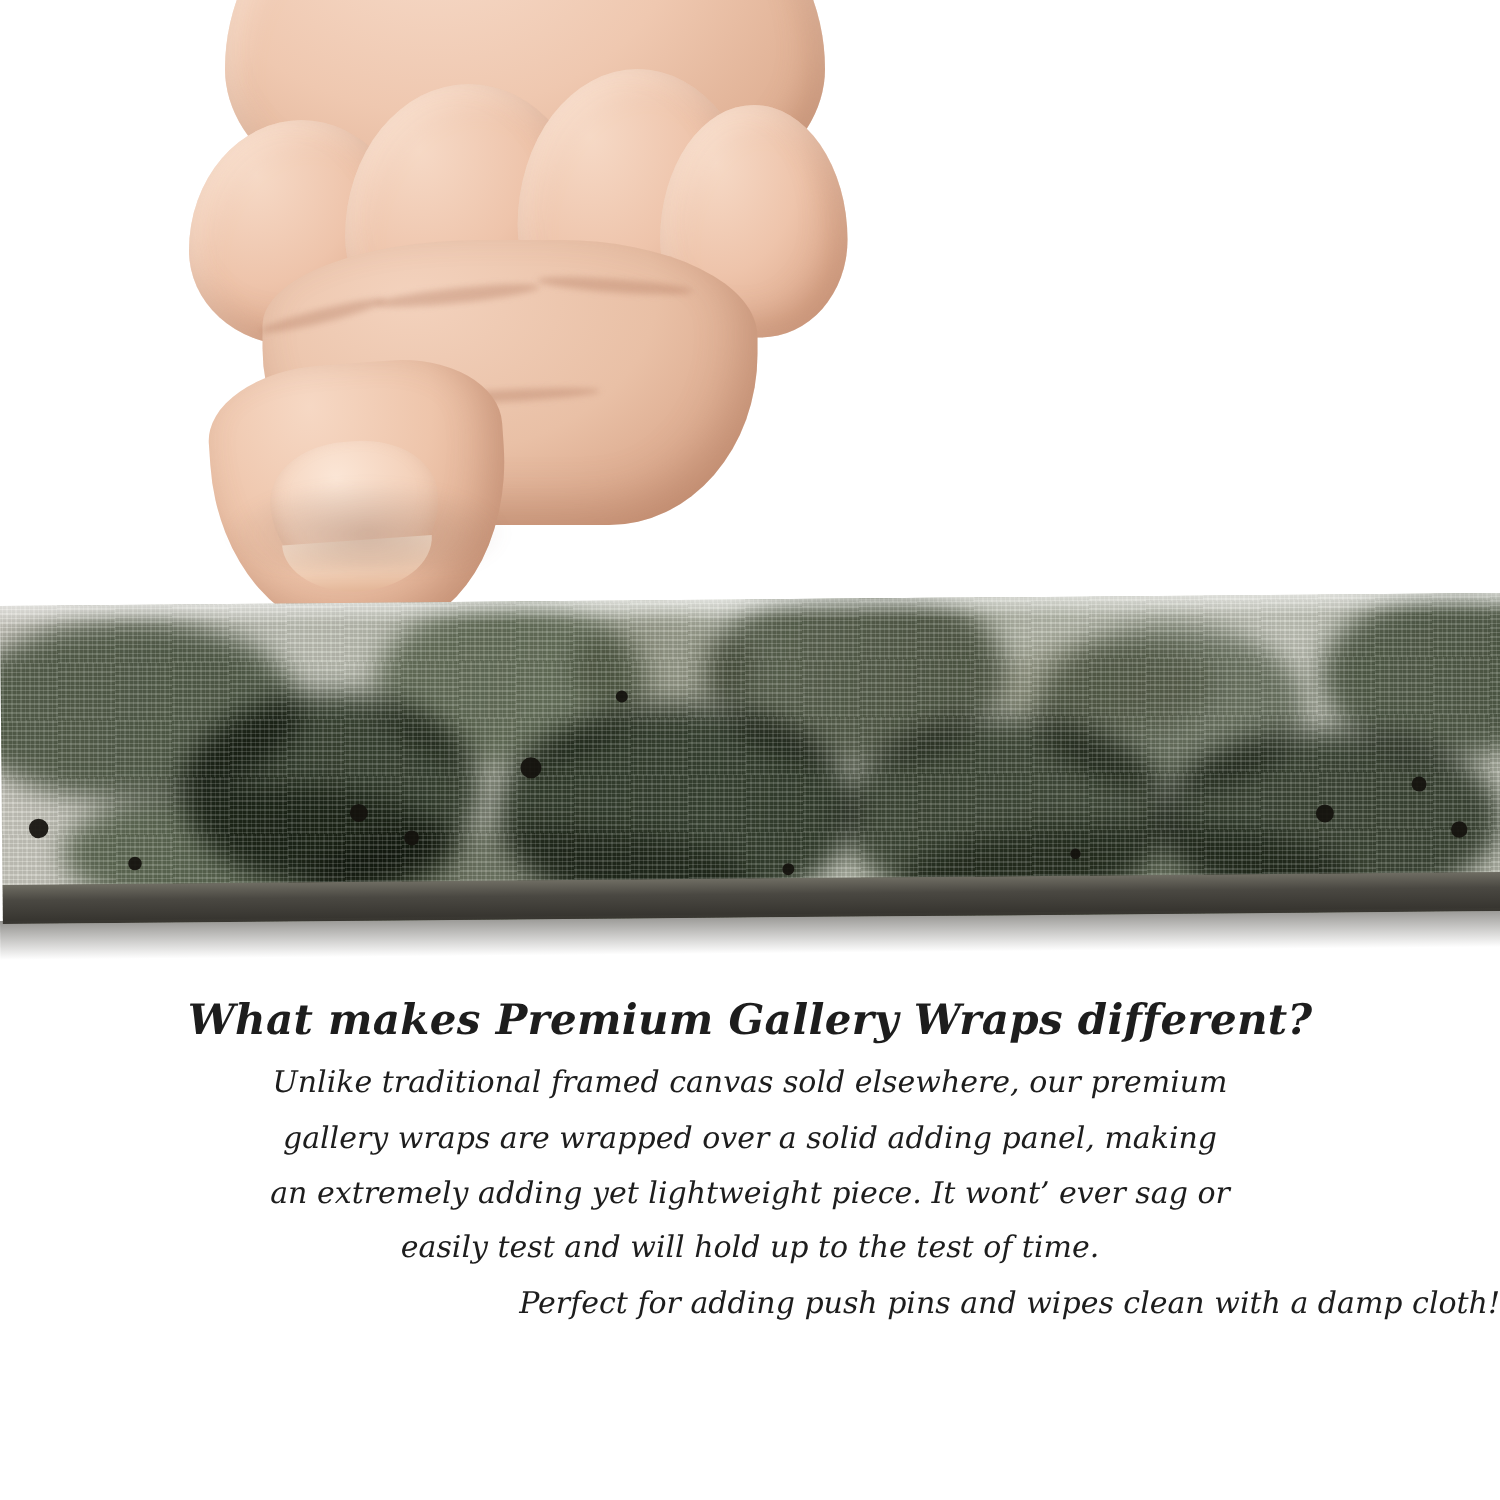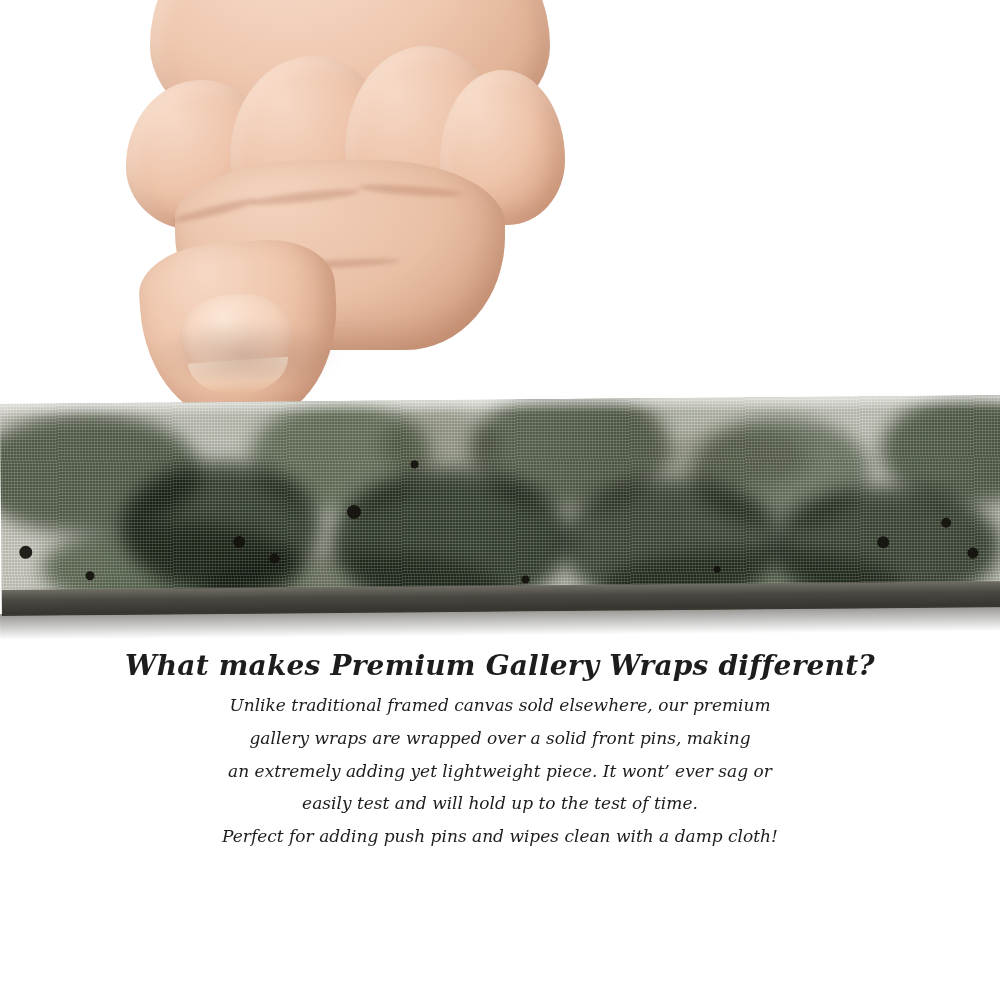--- a/index.html
+++ b/index.html
@@ -187,40 +187,40 @@
     height: 26px;
     background: linear-gradient(to bottom, rgba(60,58,52,0.55), rgba(255,255,255,0));
     transform: rotate(-0.5deg);
     transform-origin: left top;
   }
 
   
   .caption {
     position: absolute;
     left: 0;
-    top: 649px;
+    top: 663px;
     width: 1000px;
     text-align: center;
     font-family: "DejaVu Serif", serif;
     font-style: italic;
     color: #1d1d1d;
   }
   .caption-title {
     font-size: 28px;
     font-weight: 700;
     letter-spacing: 0.2px;
     margin-bottom: 12px;
   }
   .caption-body p {
     margin: 0 0 10px 0;
-    font-size: 17px;
+    font-size: 20px;
     line-height: 1.34;
     font-weight: 400;
   }
-  .caption-body p:last-child { margin-bottom: 0; }
+  .caption-body p:last-child { margin-bottom: 0; text-align: right; }
 </style>
 </head>
 <body>
 
 <div class="page">
 
   <div class="photo">
 
     <div class="hand">
       <div class="knuckle k-top"></div>
@@ -275,20 +275,20 @@
       <div class="strip-bottom-edge"></div>
     </div>
 
     <div class="strip-shadow"></div>
   </div>
 
   <div class="caption">
     <div class="caption-title">What makes Premium Gallery Wraps different?</div>
     <div class="caption-body">
       <p>Unlike traditional framed canvas sold elsewhere, our premium</p>
-      <p>gallery wraps are wrapped over a solid front pins, making</p>
+      <p>gallery wraps are wrapped over a solid adding panel, making</p>
       <p>an extremely adding yet lightweight piece. It wont’ ever sag or</p>
       <p>easily test and will hold up to the test of time.</p>
       <p>Perfect for adding push pins and wipes clean with a damp cloth!</p>
     </div>
   </div>
 
 </div>
 
 </body></html>

